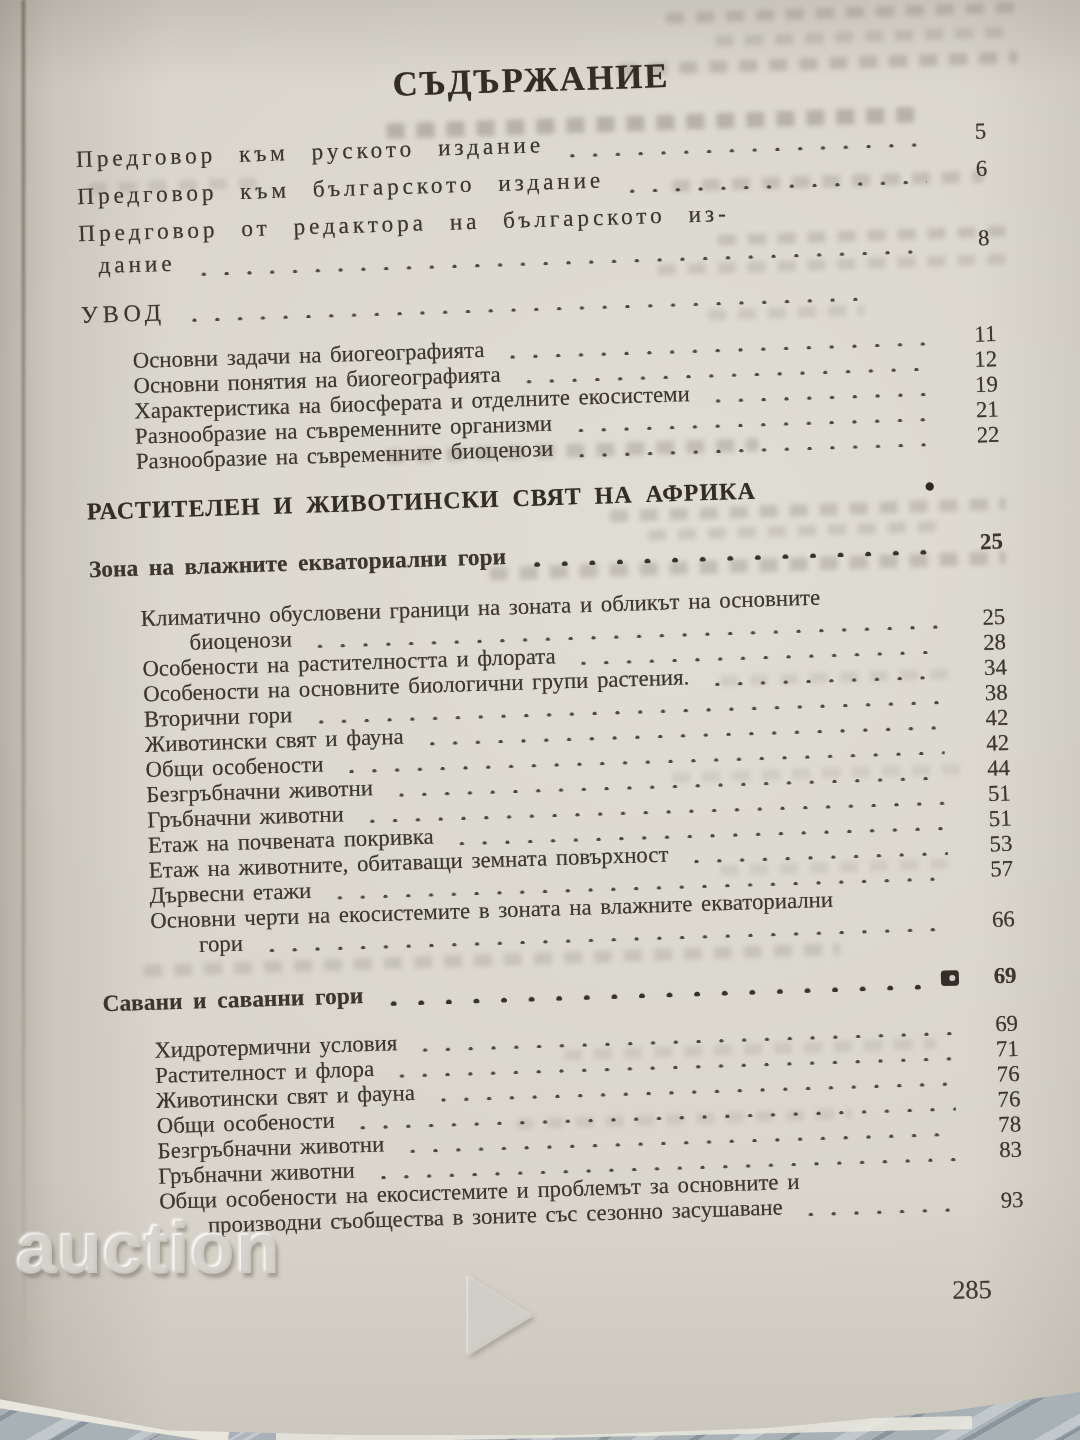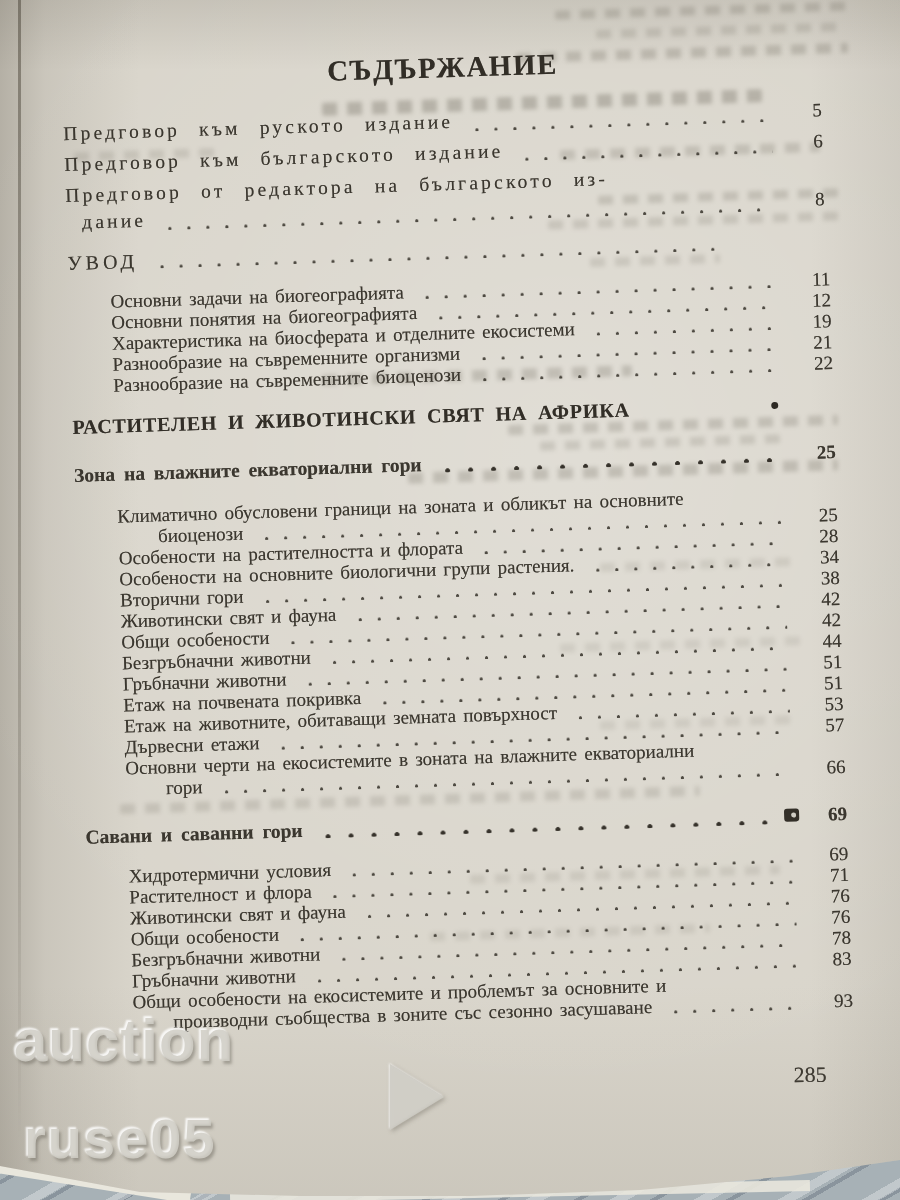--- a/index.html
+++ b/index.html
@@ -347,15 +347,14 @@
           </div>
         </div>
     </div>
 
     <div class="folio">285</div>
   </div>
 
   <div class="wm">
     <div class="wm-auction">auction</div>
     <div class="wm-arrow"></div>
-    <div class="wm-ruse">ruse05</div>
   </div>
 </div>
 
 </body></html>

